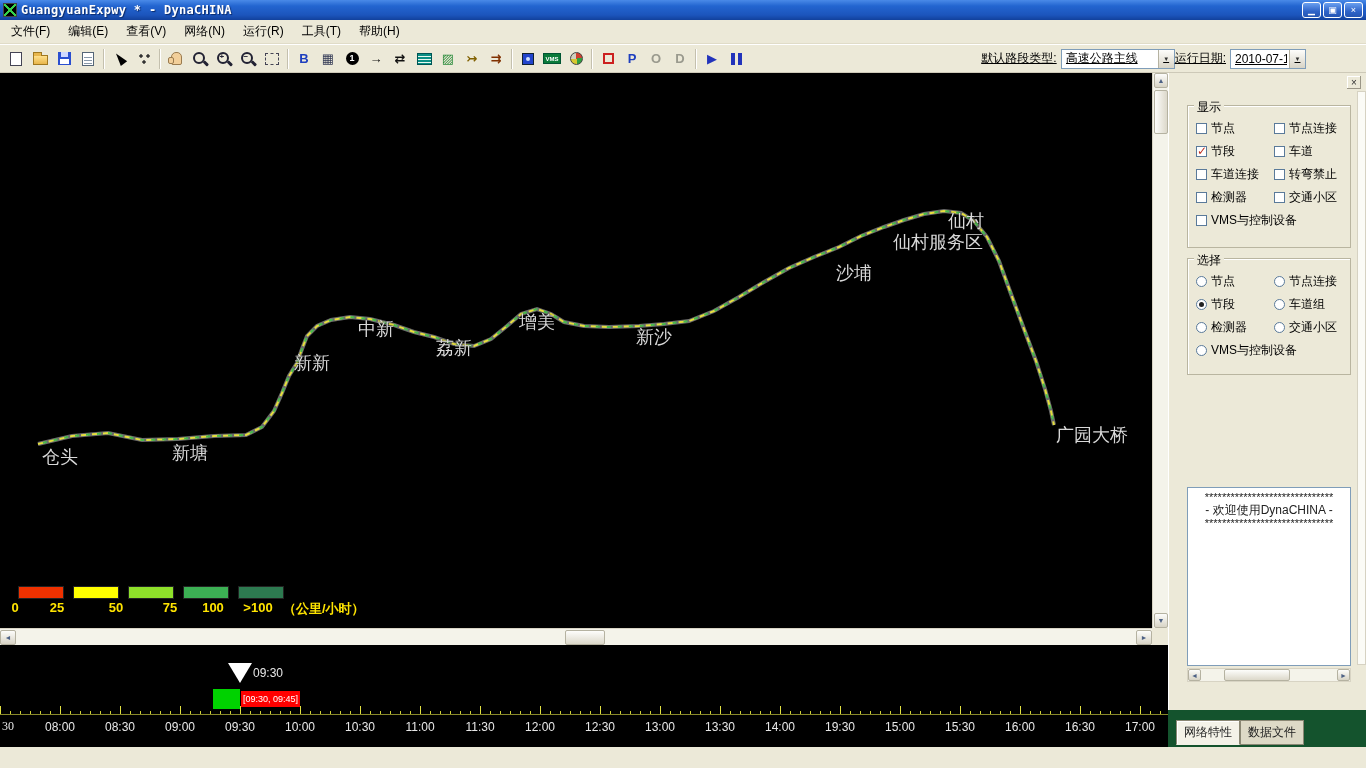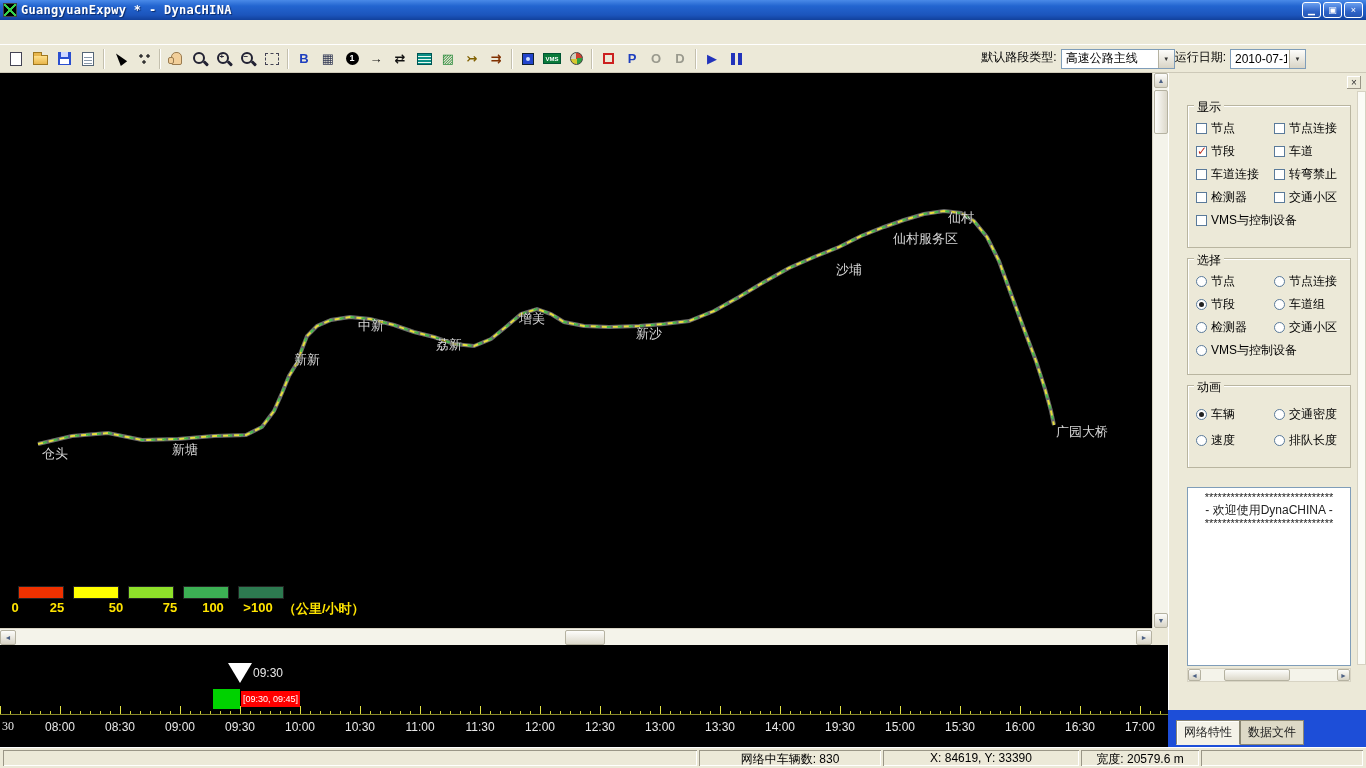--- a/index.html
+++ b/index.html
@@ -50,30 +50,30 @@
 .ic-zoom::after{content:"";position:absolute;left:11px;top:11px;width:6px;height:2.5px;background:#223;transform:rotate(45deg);border-radius:1px;}
 .ic-fit{width:14px;height:12px;border:1px dashed #445;}
 .ic-n1{width:13px;height:13px;border-radius:50%;background:#000;color:#fff;font-size:9px;}
 .ic-lanes{width:15px;height:12px;border:1px solid #055;background:repeating-linear-gradient(180deg,#0b8f85 0 2px,#e8f8f0 2px 3px);}
 .ic-detector{width:12px;height:12px;background:#2244cc;border:1px solid #123;}
 .ic-detector::before{content:"";width:4px;height:4px;background:#cfe0ff;border-radius:50%;margin:auto;}
 .ic-vms{width:18px;height:11px;background:#0a7a3a;color:#fff;font-size:6px;border:1px solid #053;letter-spacing:0;}
 .ic-signal{width:13px;height:13px;border-radius:50%;border:1px solid #444;background:conic-gradient(#d04030 0 25%,#30a040 25% 50%,#d8c830 50% 75%,#d0d0c0 75%);}
 .ic-redsq{width:11px;height:11px;border:2px solid #cc2020;}
 .ic-pause{width:11px;height:12px;background:linear-gradient(90deg,#2233bb 0 4px,transparent 4px 7px,#2233bb 7px 11px);}
-.tb-right{margin-left:auto;margin-right:56px;display:flex;}
+.tb-right{margin-left:auto;margin-right:56px;display:flex;align-items:center;text-decoration:underline;}
 .tb-label{font-size:12px;margin-right:4px;white-space:nowrap;}
 .combo{height:20px;background:#fff;border:1px solid #7f9db9;display:inline-flex;align-items:center;font-size:12px;padding-left:4px;}
 .combo-value{flex:1;white-space:nowrap;overflow:hidden;}
 .combo-arrow{width:16px;height:18px;margin-left:2px;background:linear-gradient(#fdfdfb,#d8d4c6);border-left:1px solid #b5b2a1;display:flex;align-items:center;justify-content:center;font-size:6px;color:#333;}
 
 
 .map{position:absolute;left:0;top:73px;width:1152px;height:555px;background:#000;overflow:hidden;}
 #route-svg{position:absolute;left:0;top:0;}
-.map-label{position:absolute;color:#d8d8d8;font-size:13px;white-space:nowrap;text-shadow:0 0 2px #000;}
+.map-label{position:absolute;color:#d8d8d8;font-size:18px;white-space:nowrap;text-shadow:0 0 2px #000;}
 .legend{position:absolute;left:0;top:0;width:100%;height:100%;pointer-events:none;}
 .leg-box{position:absolute;top:513px;width:46px;height:13px;border:1px solid #222;}
 .leg-label{position:absolute;top:527px;transform:translateX(-50%);color:#ffe400;font-size:13px;font-weight:bold;}
 .leg-unit{position:absolute;left:283px;top:527px;color:#ffe400;font-size:13px;font-weight:bold;}
 
 
 .vscroll{position:absolute;left:1152px;top:73px;width:16px;height:555px;background:#f4f3ea;border-left:1px solid #d8d4c4;}
 .hscroll{position:absolute;left:0;top:628px;width:1152px;height:17px;background:#f4f3ea;border-top:1px solid #d8d4c4;}
 .corner{position:absolute;left:1152px;top:628px;width:16px;height:17px;background:#ece9d8;}
 .sb-btn{position:absolute;background:linear-gradient(180deg,#fdfdfb,#d8d4c6);border:1px solid #b5b2a1;border-radius:2px;color:#4d6185;font-size:7px;display:flex;align-items:center;justify-content:center;}
@@ -118,21 +118,21 @@
 .listbox{position:absolute;left:18px;top:414px;width:164px;height:179px;background:#fff;border:1px solid #7f9db9;overflow:hidden;padding-top:3px;}
 .lb-line{white-space:nowrap;overflow:hidden;text-align:center;color:#222;font-size:11px;line-height:13px;}
 .lb-line.title{font-size:12px;}
 .panel-hscroll{position:absolute;left:18px;top:595px;width:164px;height:14px;background:#f4f3ea;border:1px solid #d8d4c4;}
 .panel-hscroll .sb-btn{width:13px;height:12px;top:0;}
 .panel-hscroll .sb-left{left:0;}
 .panel-hscroll .sb-right{right:0;}
 .panel-hscroll .sb-hthumb{position:absolute;left:36px;top:0;width:66px;height:12px;background:linear-gradient(180deg,#fdfdfb,#dcd8ca);border:1px solid #b5b2a1;border-radius:2px;}
 
 
-.tabstrip{position:absolute;left:1168px;top:710px;width:198px;height:37px;background:#1d4ed8;}
+.tabstrip{position:absolute;left:1168px;top:710px;width:198px;height:37px;background:#14532d;}
 #tabs{position:absolute;left:8px;top:10px;display:flex;}
 .tab{font-size:12px;padding:3px 7px;border:1px solid #8a8774;background:#ddd9c6;color:#222;white-space:nowrap;}
 .tab.active{background:#f4f2e8;border-bottom-color:#f4f2e8;box-shadow:inset 1px 1px 0 #fff;}
 
 
 .statusbar{position:absolute;left:0;top:747px;width:1366px;height:21px;background:#ece9d8;border-top:1px solid #fff;display:flex;gap:2px;padding:2px 3px;}
 .st-cell{box-shadow:inset 1px 1px 0 #9a9687,inset -1px -1px 0 #fff;font-size:12px;padding:1px 5px;white-space:nowrap;overflow:hidden;text-align:center;color:#000;}
 .st-cell:first-child{text-align:left;}
 </style>
 </head>
@@ -143,20 +143,29 @@
   <div class="titlebar">
     <span class="app-icon"></span>
     <span class="title-text">GuangyuanExpwy * - DynaCHINA</span>
     <span id="win-btns">
         <span class="win-btn">▁</span>
         <span class="win-btn">▣</span>
         <span class="win-btn">×</span>
       </span>
   </div>
 
+  <div class="menubar" id="menubar">
+      <span class="menu-item">文件(F)</span>
+      <span class="menu-item">编辑(E)</span>
+      <span class="menu-item">查看(V)</span>
+      <span class="menu-item">网络(N)</span>
+      <span class="menu-item">运行(R)</span>
+      <span class="menu-item">工具(T)</span>
+      <span class="menu-item">帮助(H)</span>
+    </div>
 
   <div class="toolbar">
     <div id="tb-buttons">
         <span class="tb-btn">
           <span class="ic ic-page"></span>
         </span>
         <span class="tb-btn">
           <span class="ic ic-folder"></span>
         </span>
         <span class="tb-btn">
@@ -530,41 +539,20 @@
             <span class="rb"></span>
             <span class="grp-label">交通小区</span>
           </div>
           <div class="grp-item wide">
             <span class="rb"></span>
             <span class="grp-label">VMS与控制设备</span>
           </div>
         </div>
     </div>
 
-    <div class="group grp-anim">
-      <span class="group-title">动画</span>
-      <div class="grp-items" id="grp-anim">
-          <div class="grp-item">
-            <span class="rb sel"></span>
-            <span class="grp-label">车辆</span>
-          </div>
-          <div class="grp-item">
-            <span class="rb"></span>
-            <span class="grp-label">交通密度</span>
-          </div>
-          <div class="grp-item">
-            <span class="rb"></span>
-            <span class="grp-label">速度</span>
-          </div>
-          <div class="grp-item">
-            <span class="rb"></span>
-            <span class="grp-label">排队长度</span>
-          </div>
-        </div>
-    </div>
 
     <div class="listbox" id="listbox">
         <div class="lb-line">******************************</div>
         <div class="lb-line title">- 欢迎使用DynaCHINA -</div>
         <div class="lb-line">******************************</div>
       </div>
 
     <div class="panel-hscroll">
       <span class="sb-btn sb-left">◄</span>
       <span class="sb-hthumb"></span>
@@ -572,21 +560,14 @@
     </div>
   </div>
 
   <div class="tabstrip">
     <div id="tabs">
         <span class="tab active">网络特性</span>
         <span class="tab">数据文件</span>
       </div>
   </div>
 
-  <div class="statusbar" id="statusbar">
-      <div class="st-cell" style="width: 694px;"></div>
-      <div class="st-cell" style="width: 182px;">网络中车辆数: 830</div>
-      <div class="st-cell" style="width: 196px;">X: 84619,  Y: 33390</div>
-      <div class="st-cell" style="width: 118px;">宽度: 20579.6 m</div>
-      <div class="st-cell" style="flex: 1 1 0%;"></div>
-    </div>
 
 </div>
 
 </body></html>

